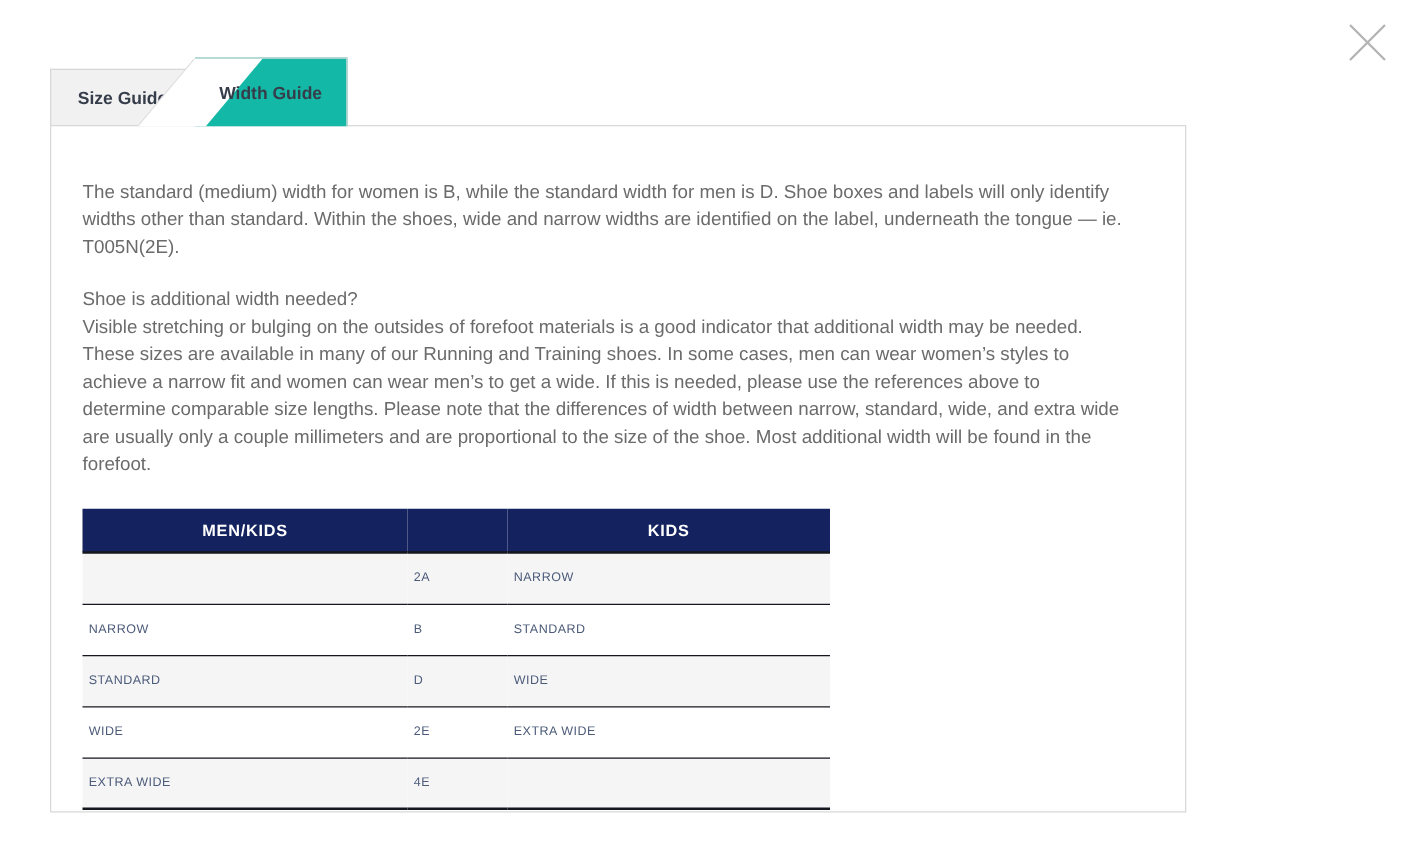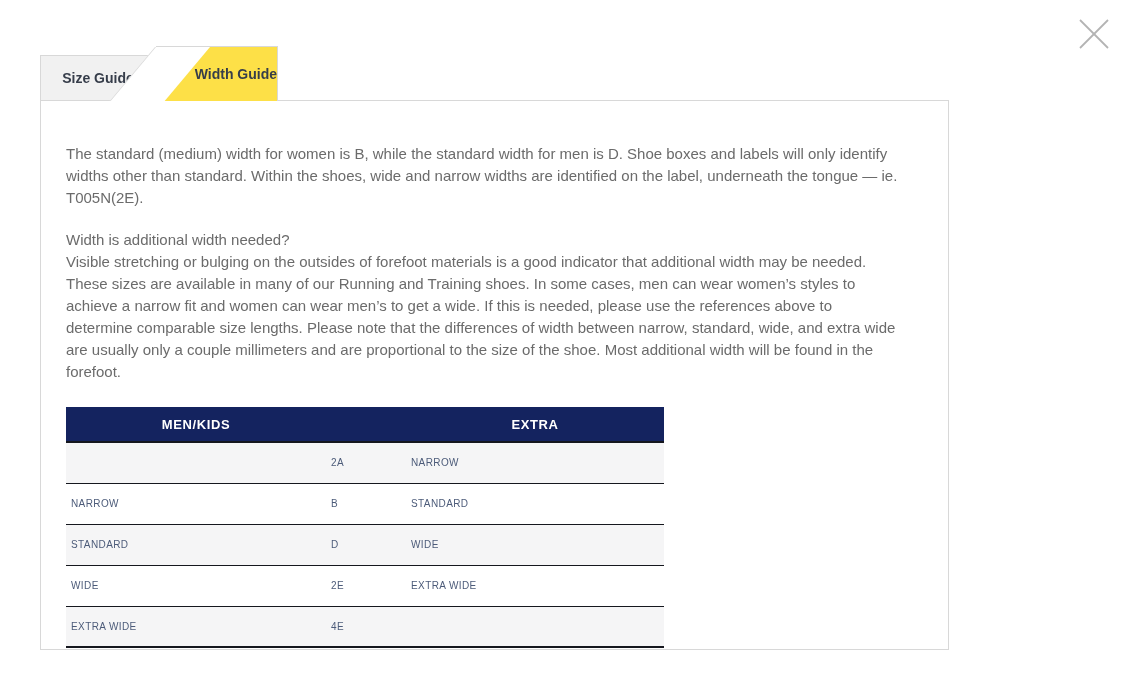--- a/index.html
+++ b/index.html
@@ -26,24 +26,23 @@
     cursor: pointer;
   }
   .tab-inactive {
     left: 40px; top: 55px; width: 116px; height: 45px;
     background: #f1f1f1;
     border: 1px solid #d8d8d8; border-bottom: none;
     z-index: 1;
   }
   .tab-active {
     left: 156px; top: 46px; width: 122px; height: 55px;
-    background: #fde047;
+    background: #14b8a6;
     border-top: 1px solid #d8d8d8; border-right: 1px solid #d8d8d8;
     z-index: 3;
-    justify-content: flex-end;
   }
   .tab-active::before {
     content: "";
     position: absolute; left: -1px; top: 0;
     width: 54px; height: 100%;
     background: #ffffff;
     border-left: 1px solid #d8d8d8;
     transform: skewX(-40deg);
     transform-origin: top left;
   }
@@ -100,35 +99,35 @@
 </div>
 <div class="tab tab-active">
   <span class="tab-label">Width Guide</span>
 </div>
 
 <div class="panel">
 
   <p class="body-text para-intro">The standard (medium) width for women is B, while the standard width for men is D. Shoe boxes and labels will only identify widths other than standard. Within the shoes, wide and narrow widths are identified on the label, underneath the tongue — ie. T005N(2E).</p>
 
   <div class="para-question">
-    <div class="body-text">Width is additional width needed?</div>
+    <div class="body-text">Shoe is additional width needed?</div>
     <div class="body-text">Visible stretching or bulging on the outsides of forefoot materials is a good indicator that additional width may be needed. These sizes are available in many of our Running and Training shoes. In some cases, men can wear women’s styles to achieve a narrow fit and women can wear men’s to get a wide. If this is needed, please use the references above to determine comparable size lengths. Please note that the differences of width between narrow, standard, wide, and extra wide are usually only a couple millimeters and are proportional to the size of the shoe. Most additional width will be found in the forefoot.</div>
   </div>
 
   <table class="width-table">
     <colgroup>
       <col style="width:260px">
         <col style="width:80px">
         <col style="width:258px">
     </colgroup>
     <thead>
       <tr>
         <th>MEN/KIDS</th>
         <th></th>
-        <th>EXTRA</th>
+        <th>KIDS</th>
       </tr>
     </thead>
     <tbody>
       <tr>
         <td></td>
         <td>2A</td>
         <td>NARROW</td>
       </tr>
       <tr>
         <td>NARROW</td>

